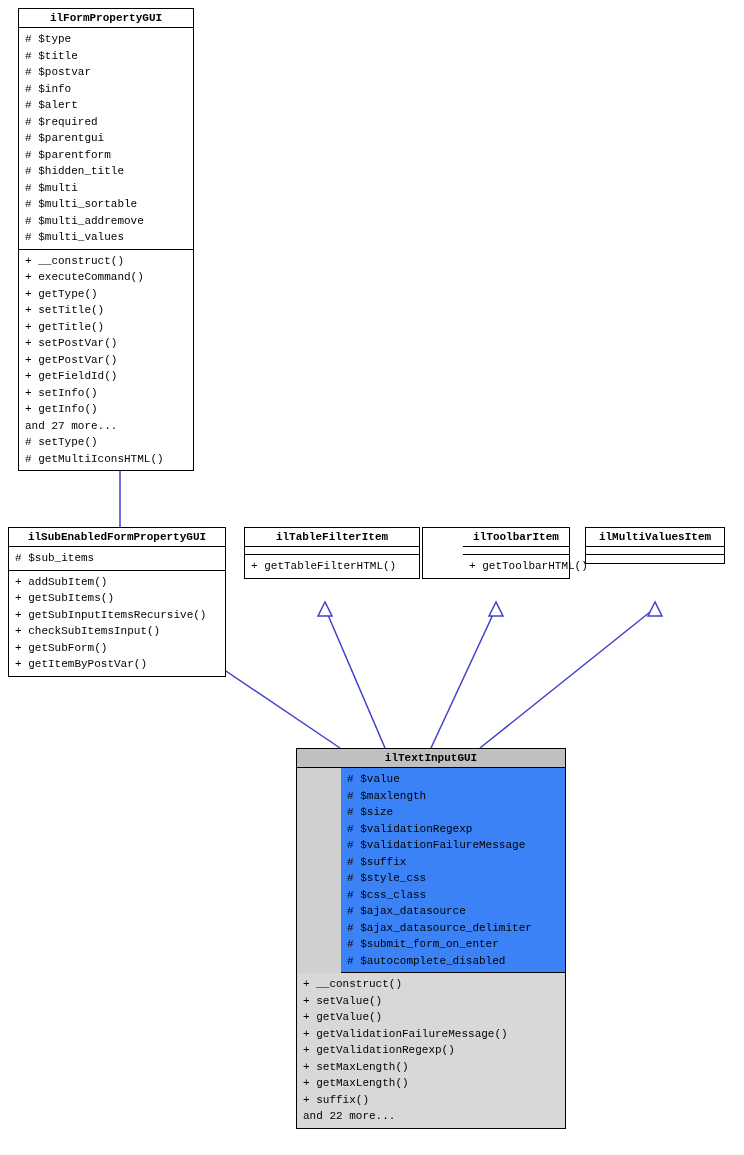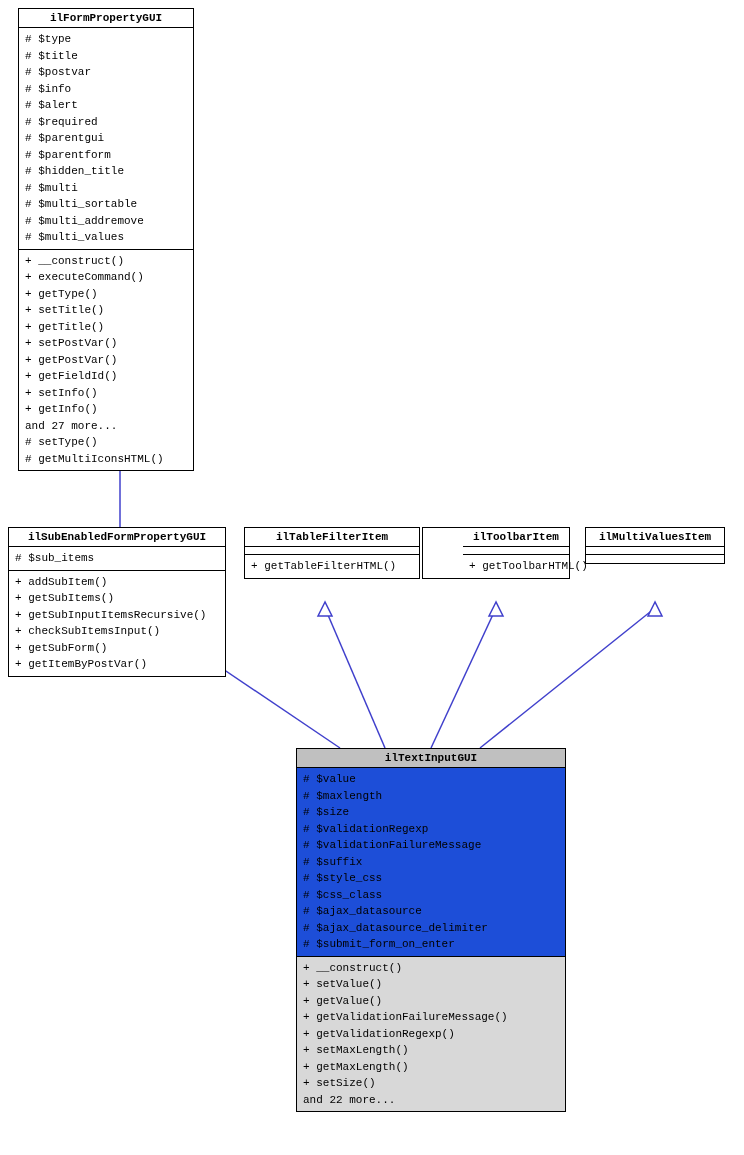--- a/index.html
+++ b/index.html
@@ -160,39 +160,40 @@
   <div class="uml-box" style="left:585px; top:527px; width:140px;">
     <div class="uml-header">ilMultiValuesItem</div>
     <div class="uml-section" style="min-height:8px;">
     </div>
     <div class="uml-section" style="min-height:8px;">
     </div>
   </div>
 
   <div class="uml-box highlighted" style="left:296px; top:748px; width:270px;">
     <div class="uml-header" style="background:#c0c0c0;">ilTextInputGUI</div>
-    <div class="uml-section" style="background:#1d4ed8;">
+    <div class="uml-section" style="background:#3b82f6;margin-left:44px;">
       <div># $value</div>
       <div># $maxlength</div>
       <div># $size</div>
       <div># $validationRegexp</div>
       <div># $validationFailureMessage</div>
       <div># $suffix</div>
       <div># $style_css</div>
       <div># $css_class</div>
       <div># $ajax_datasource</div>
       <div># $ajax_datasource_delimiter</div>
       <div># $submit_form_on_enter</div>
+      <div># $autocomplete_disabled</div>
     </div>
     <div class="uml-section" style="background:#d8d8d8;">
       <div>+ __construct()</div>
       <div>+ setValue()</div>
       <div>+ getValue()</div>
       <div>+ getValidationFailureMessage()</div>
       <div>+ getValidationRegexp()</div>
       <div>+ setMaxLength()</div>
       <div>+ getMaxLength()</div>
-      <div>+ setSize()</div>
+      <div>+ suffix()</div>
       <div>and 22 more...</div>
     </div>
   </div>
 
 </div>
 
 </body></html>

